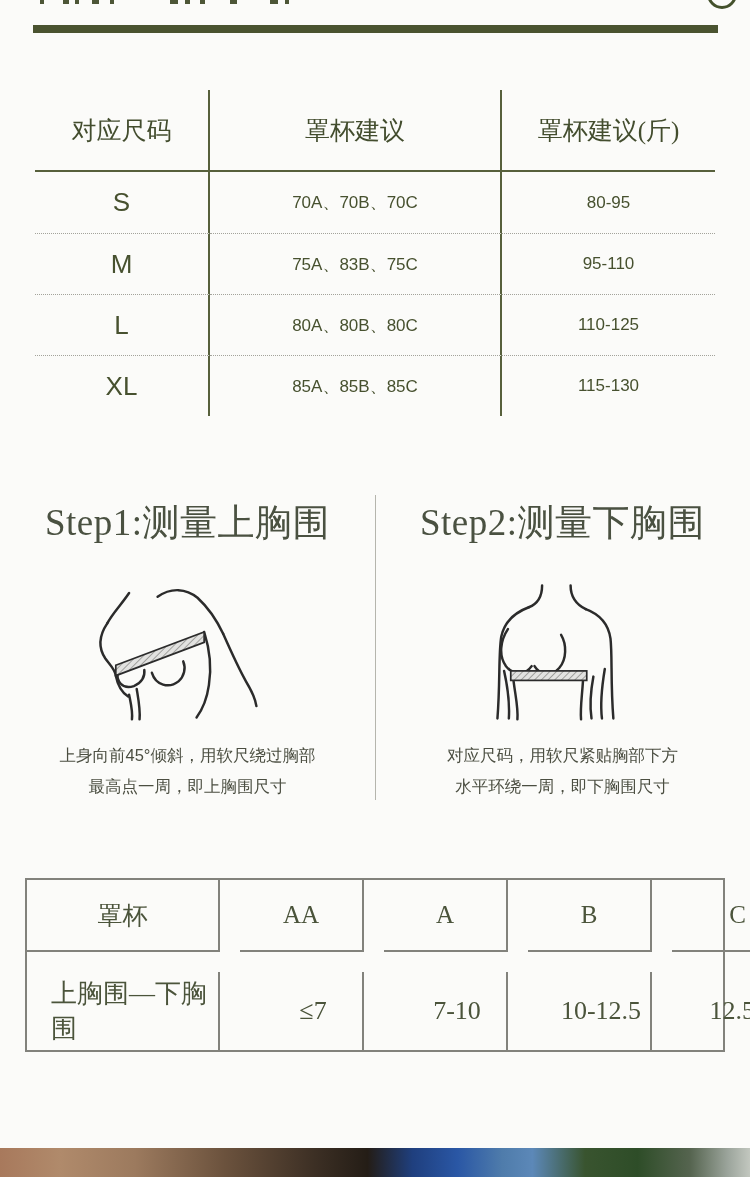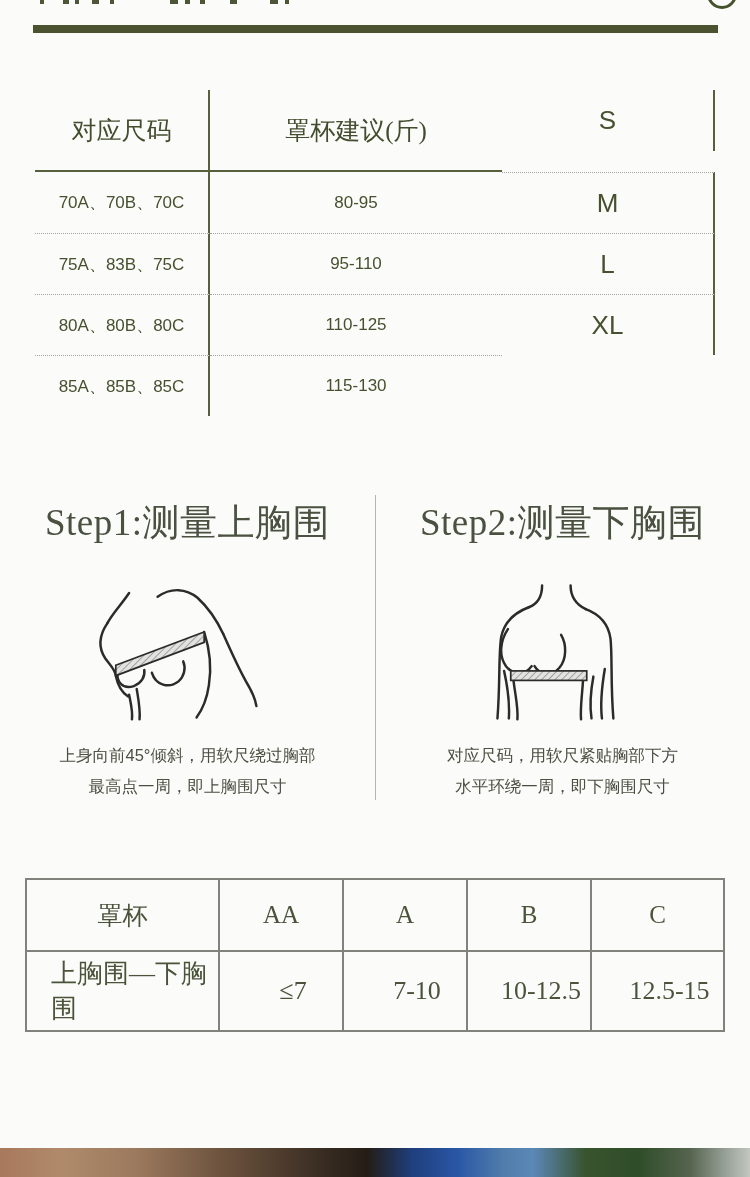--- a/index.html
+++ b/index.html
@@ -34,21 +34,21 @@
     font-size:37px;color:#4a5141;letter-spacing:0.5px;}
   .step-fig{margin-top:26px;width:214px;height:152px;}
   .step-caption{margin-top:14px;font-size:16.5px;color:#4b4e41;
     text-align:center;line-height:1.85;}
   .steps-divider{position:absolute;left:375px;top:-3px;height:305px;width:1px;background:#b5b5ad;}
 
   
   .cup-table{position:absolute;left:25px;top:878px;width:700px;
     border:2px solid #82827c;box-sizing:border-box;display:grid;
     grid-template-columns:193px 124px 124px 124px 131px;
-    font-family:"Liberation Serif","DejaVu Serif",serif;color:#4b543b;}
+    font-family:"Liberation Serif","DejaVu Serif",serif;color:#4b543b;gap:20px;}
   .ct-cell{display:flex;align-items:center;justify-content:center;box-sizing:border-box;
     border-right:2px solid #82827c;}
   .ct-cell.last{border-right:none;}
   .ct-head{height:72px;font-size:25px;border-bottom:2px solid #82827c;}
   .ct-data{height:78px;font-size:26px;padding-left:24px;}
 
   
   .photo-strip{position:absolute;left:0;top:1148px;width:750px;height:29px;
     background:linear-gradient(90deg,
       #a8795c 0%, #b08a6b 8%, #9c7a5e 18%, #6b523d 30%, #3c2f24 42%,
@@ -74,20 +74,21 @@
     <span class="frag" style="left:200px;width:5px;"></span>
     <span class="frag" style="left:230px;width:7px;"></span>
     <span class="frag" style="left:270px;width:8px;"></span>
     <span class="frag" style="left:285px;width:4px;"></span>
   </div>
   <div class="top-circle"></div>
   <div class="top-bar"></div>
 
   <div class="size-table">
     <div class="st-cell st-head st-vline">对应尺码</div>
+    <div class="st-cell st-head st-vline">罩杯建议</div>
     <div class="st-cell st-head">罩杯建议(斤)</div>
 
     <div class="st-cell st-data st-size st-vline">S</div>
     <div class="st-cell st-data st-vline">70A、70B、70C</div>
     <div class="st-cell st-data">80-95</div>
 
     <div class="st-cell st-data st-size st-vline st-dotted">M</div>
     <div class="st-cell st-data st-vline st-dotted">75A、83B、75C</div>
     <div class="st-cell st-data st-dotted">95-110</div>
 

